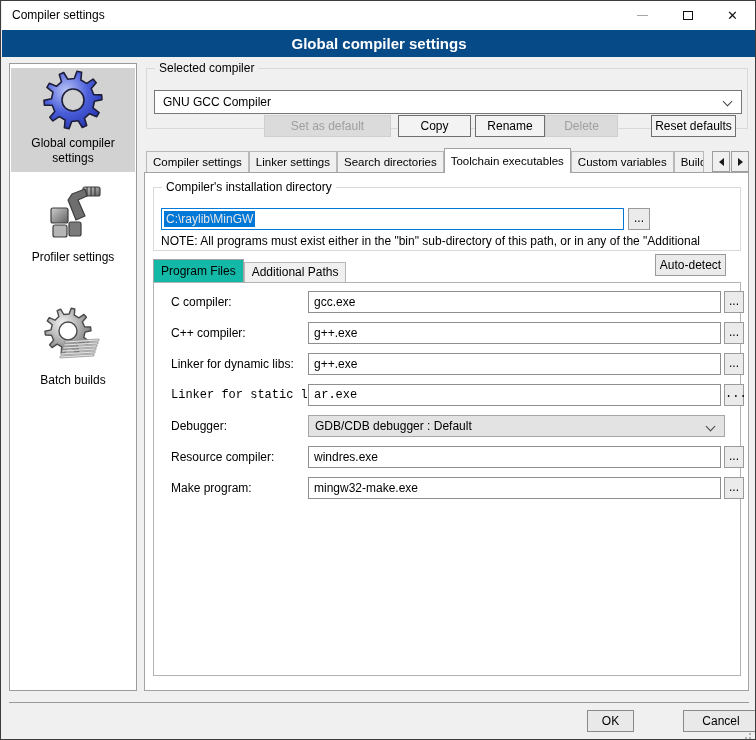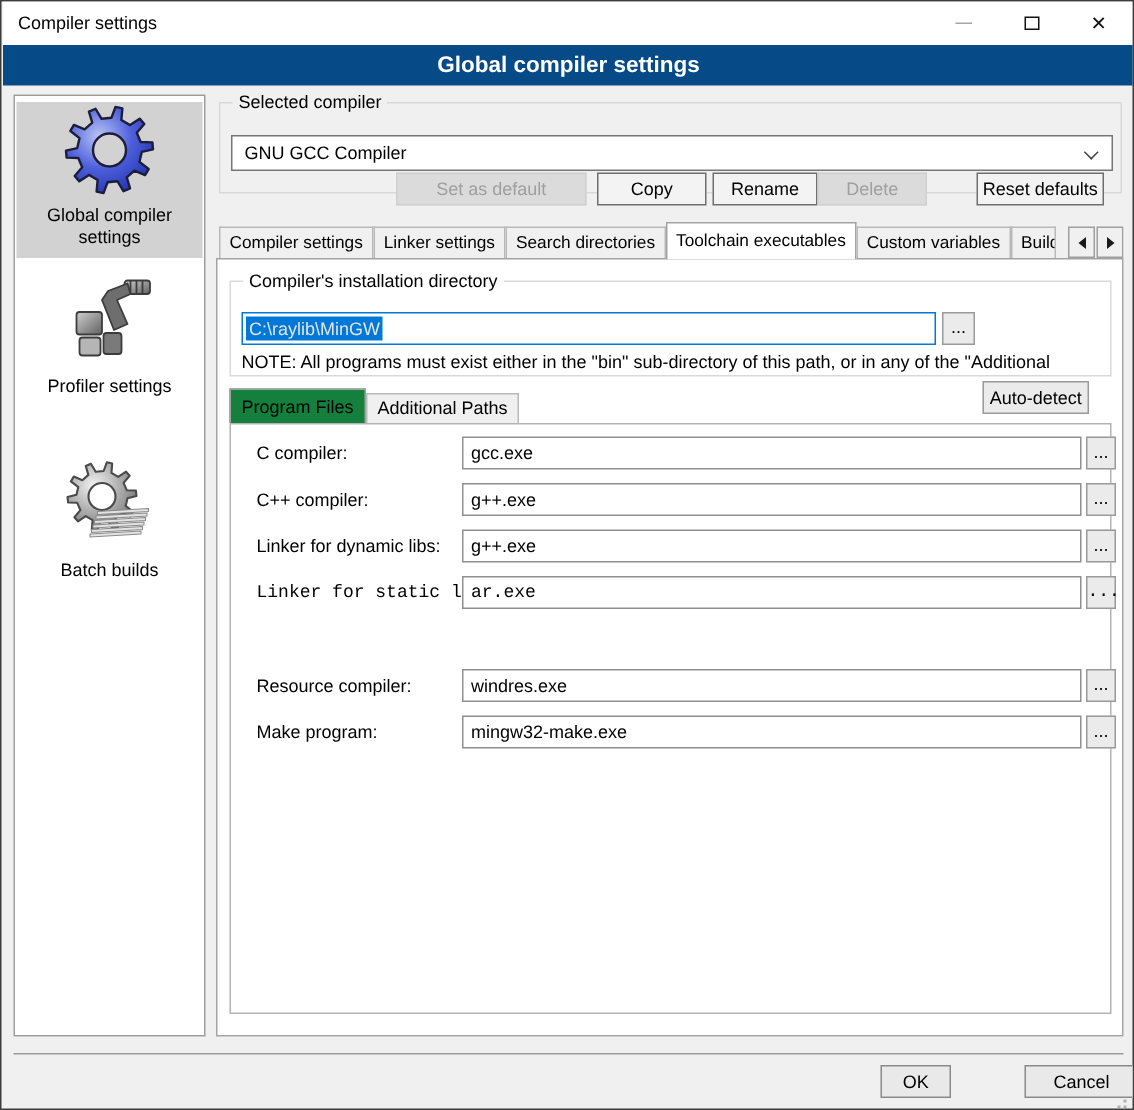--- a/index.html
+++ b/index.html
@@ -85,21 +85,21 @@
               font-size:12px; text-align:center; line-height:18px; }
   .dir-browse { left:474px; top:20px; width:22px; }
   .autodetect { left:501px; top:20px; width:71px; line-height:20px;margin-top:46px; }
   .note { position:absolute; left:7px; top:46px; width:580px; color:#000000; font-size:12px;
           white-space:nowrap; overflow:hidden; }
 
   
   .subtabstrip { position:absolute; left:8px; top:86px; height:23px; }
   .subtab { float:left; height:20px; margin-top:3px; background:#f0f0f0; border:1px solid #b9b9b9;
             border-bottom:none; padding:0 7px; font-size:12px; line-height:19px; white-space:nowrap; }
-  .subtab.active { height:23px; margin-top:0; background:#15803d; border:1px solid #a3a3a3; border-bottom:none;
+  .subtab.active { height:23px; margin-top:0; background:#14b8a6; border:1px solid #a3a3a3; border-bottom:none;
                    position:relative; z-index:3; line-height:22px; }
   .subpanel { position:absolute; left:8px; top:109px; width:588px; height:394px;
               background:#fff; border:1px solid #b3b3b3; }
 
   
   .frow { position:absolute; left:0; width:588px; height:22px; }
   .frow .flabel { position:absolute; left:17px; top:0; line-height:22px; font-size:12px; white-space:nowrap; }
   .frow .finput { position:absolute; left:154px; top:0; width:413px; height:22px;
                   background:#fff; border:1px solid #8f8f8f; }
   .frow .finput .ftext { position:absolute; left:5px; top:0; line-height:20px; font-size:12px; white-space:nowrap; }
@@ -267,20 +267,27 @@
           </div>
           <div class="fbrowse">...</div>
         </div>
         <div class="frow" style="top: 101px; font-family: Liberation Mono, monospace;">
           <div class="flabel">Linker for static libs:</div>
           <div class="finput">
             <div class="ftext">ar.exe</div>
           </div>
           <div class="fbrowse">...</div>
         </div>
+        <div class="frow" style="top: 132px;">
+          <div class="flabel">Debugger:</div>
+          <div class="fselect">
+            <div class="ftext">GDB/CDB debugger : Default</div>
+            <div class="chev"></div>
+          </div>
+        </div>
         <div class="frow" style="top: 163px;">
           <div class="flabel">Resource compiler:</div>
           <div class="finput">
             <div class="ftext">windres.exe</div>
           </div>
           <div class="fbrowse">...</div>
         </div>
         <div class="frow" style="top: 194px;">
           <div class="flabel">Make program:</div>
           <div class="finput">

